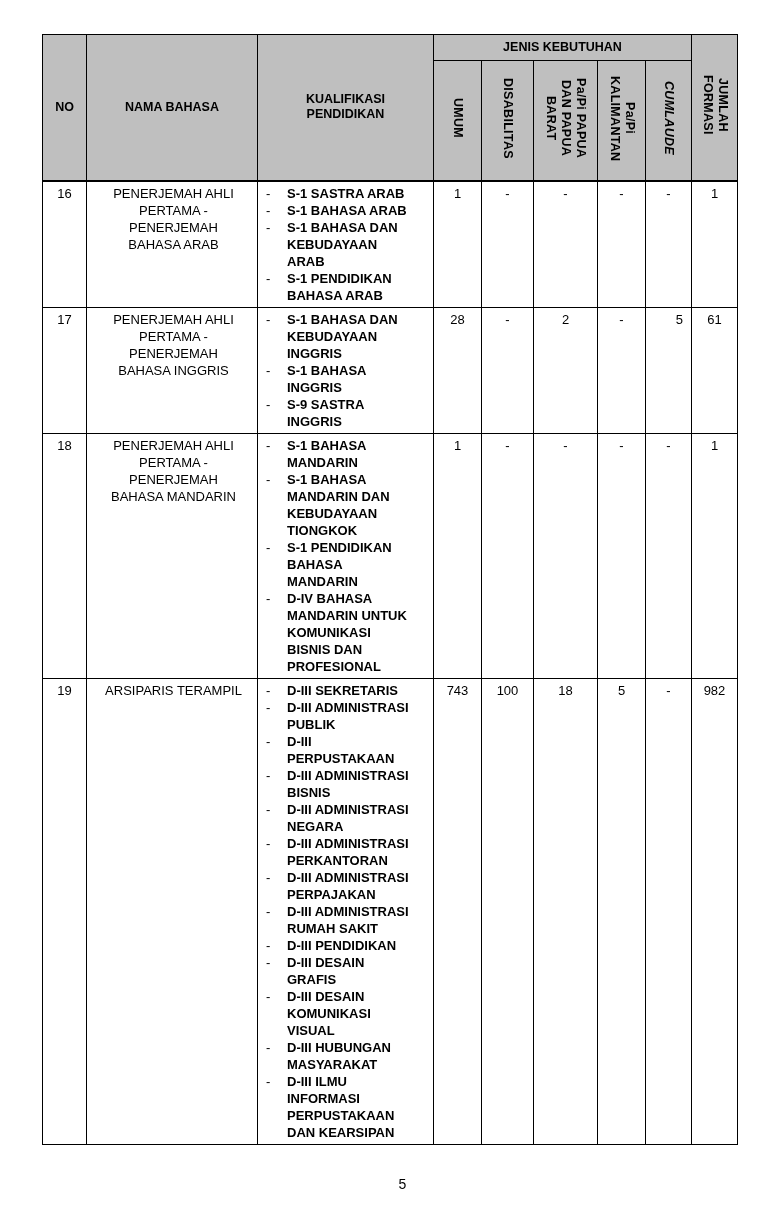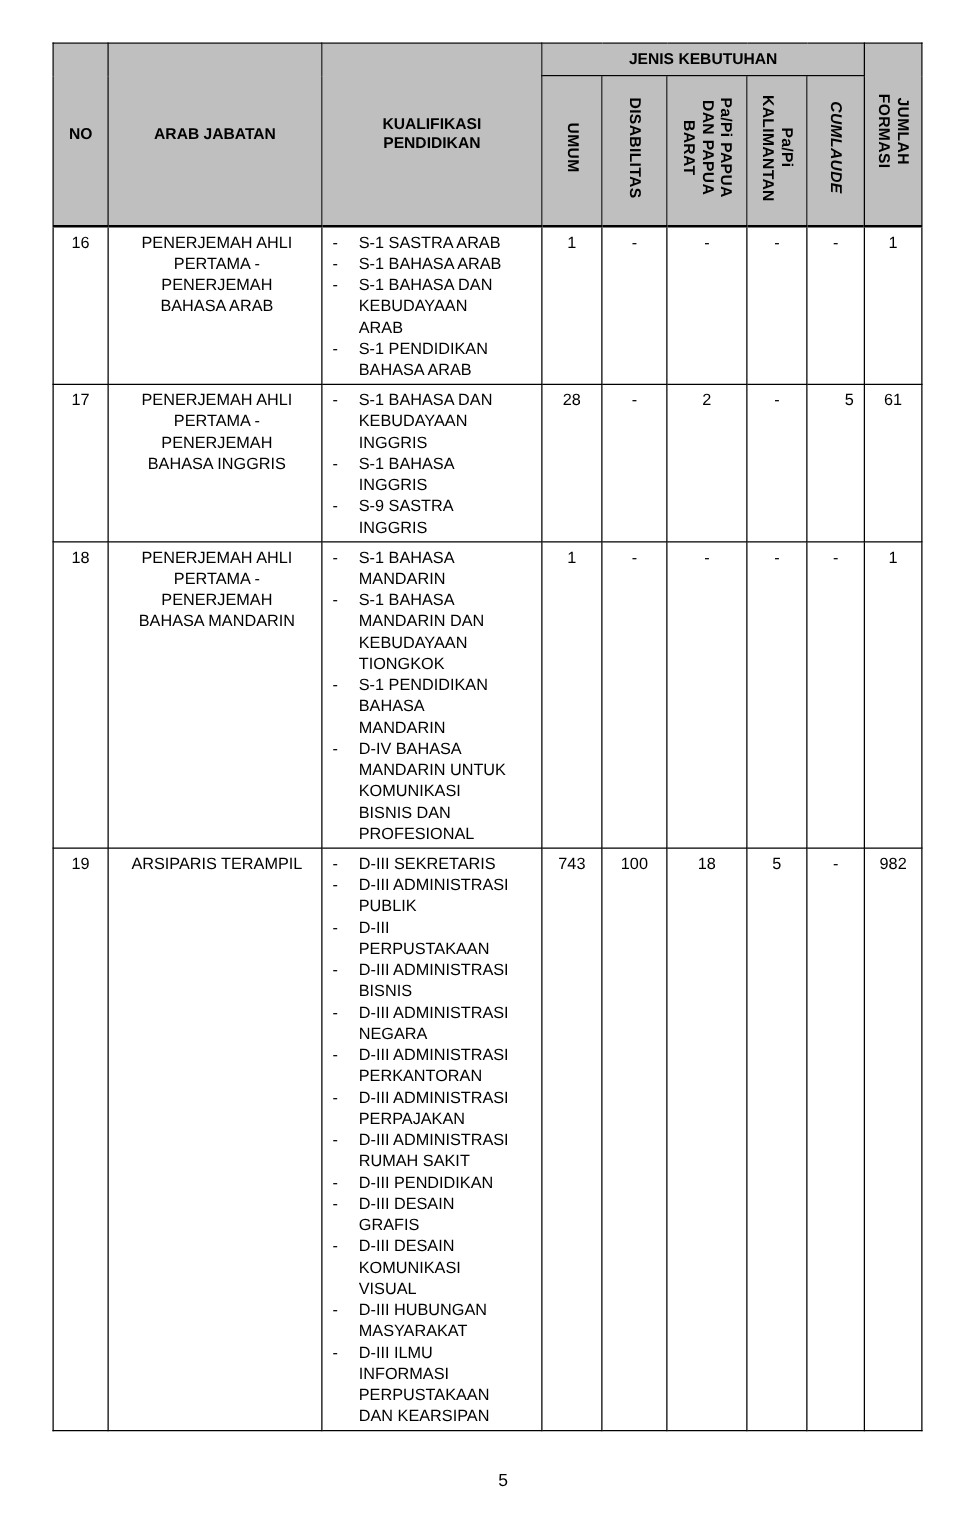--- a/index.html
+++ b/index.html
@@ -61,21 +61,21 @@
   .r17 { height: 125px; }
   .r18 { height: 242px; }
   .r19 { height: 466px; }
   td.no-cell { text-align: center; padding-top: 3px; }
   td.nama-cell { padding: 3px 4px 3px 7px; }
   td.nama-cell .prewrap { display: block; text-align: center; }
   td.qual-cell { padding: 3px 5px 3px 6px; }
   ul.qual-list { list-style: none; margin: 0; padding: 0; }
   ul.qual-list li { display: flex; }
   ul.qual-list .dash { flex: 0 0 23px; width: 23px; padding-left: 2px; box-sizing: border-box; }
-  ul.qual-list .qtext { flex: 1 1 auto; white-space: pre-line; }
+  ul.qual-list .qtext { flex: 1 1 auto; white-space: pre-line; font-weight: bold; }
   td.num-cell { text-align: center; padding-top: 3px; }
   td.num-right { text-align: right; padding-right: 8px; }
   .page-number {
     position: absolute;
     left: 26px;
     right: 0;
     top: 1176px;
     text-align: center;
     font-size: 14px;
   }
@@ -96,21 +96,21 @@
       <col style="width:48px">
       <col style="width:46px">
       <col style="width:46px">
     </colgroup>
     <thead style="background-color: rgb(191, 191, 191);">
       <tr class="hrow1">
         <th rowspan="2" class="span2">
           <span class="prewrap">NO</span>
         </th>
         <th rowspan="2" class="span2">
-          <span class="prewrap">ARAB JABATAN</span>
+          <span class="prewrap">NAMA BAHASA</span>
         </th>
         <th rowspan="2" class="span2">
           <span class="prewrap">KUALIFIKASI
 PENDIDIKAN</span>
         </th>
         <th colspan="5">
           <span>JENIS KEBUTUHAN</span>
         </th>
         <th rowspan="2" class="span2">
           <span class="vert">JUMLAH

